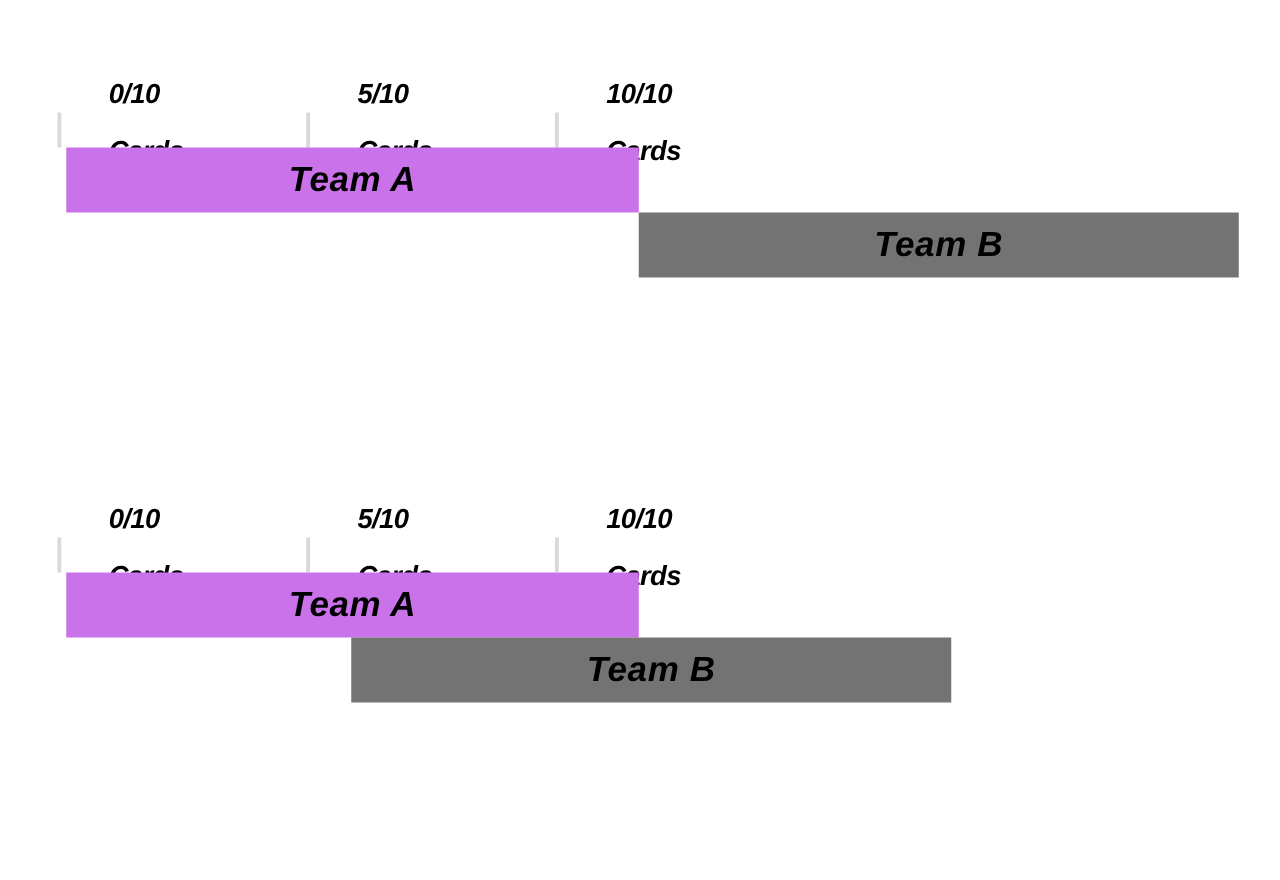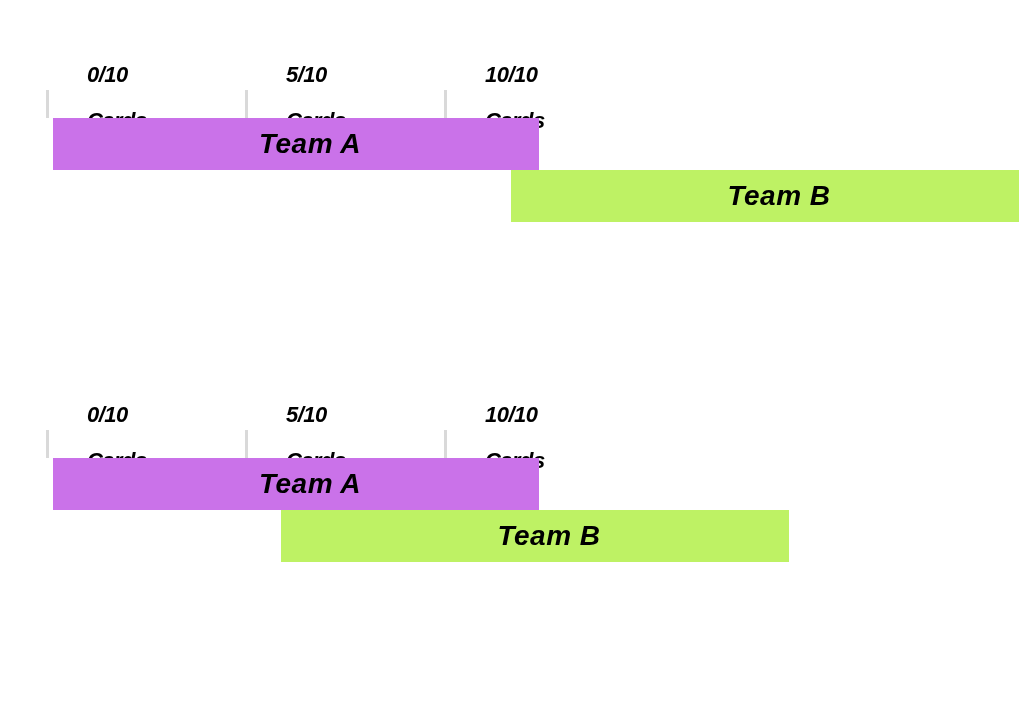--- a/index.html
+++ b/index.html
@@ -2,23 +2,23 @@
 <html><head>
 <meta charset="utf-8">
 <style>
 html,body{margin:0;padding:0;width:1024px;height:704px;background:#fff;font-family:"Arial Black","Segoe UI",sans-serif;font-weight:900;font-style:italic;color:#000;}
 .stage{position:absolute;left:0;width:940px;}
 .ticks{position:absolute;left:0;top:0;}
 .tick{position:absolute;}
 .tick-label{font-size:22px;line-height:1.05;letter-spacing:-0.5px;white-space:pre;}
 .tick-line{position:absolute;top:50px;width:3px;height:28px;background:#d9d9d9;}
 .bars{position:absolute;left:0;}
-.bar{position:absolute;height:52px;display:flex;align-items:center;justify-content:center;font-size:28px;letter-spacing:0.5px;padding-left:28px;}
+.bar{position:absolute;height:52px;display:flex;align-items:center;justify-content:center;font-size:28px;letter-spacing:0.5px;}
 .bar.a{background:#ca72e9;}
-.bar.b{background:#bef264;}
+.bar.b{background:#737373;}
 </style>
 </head>
 <body>
 
 <div class="stage" style="top: 40px; height: 300px;">
   <div class="ticks">
     <div class="tick" style="left: 42px;">
       <div class="tick-label">
         <span>0/10</span><br>
         <span>Cards</span>

